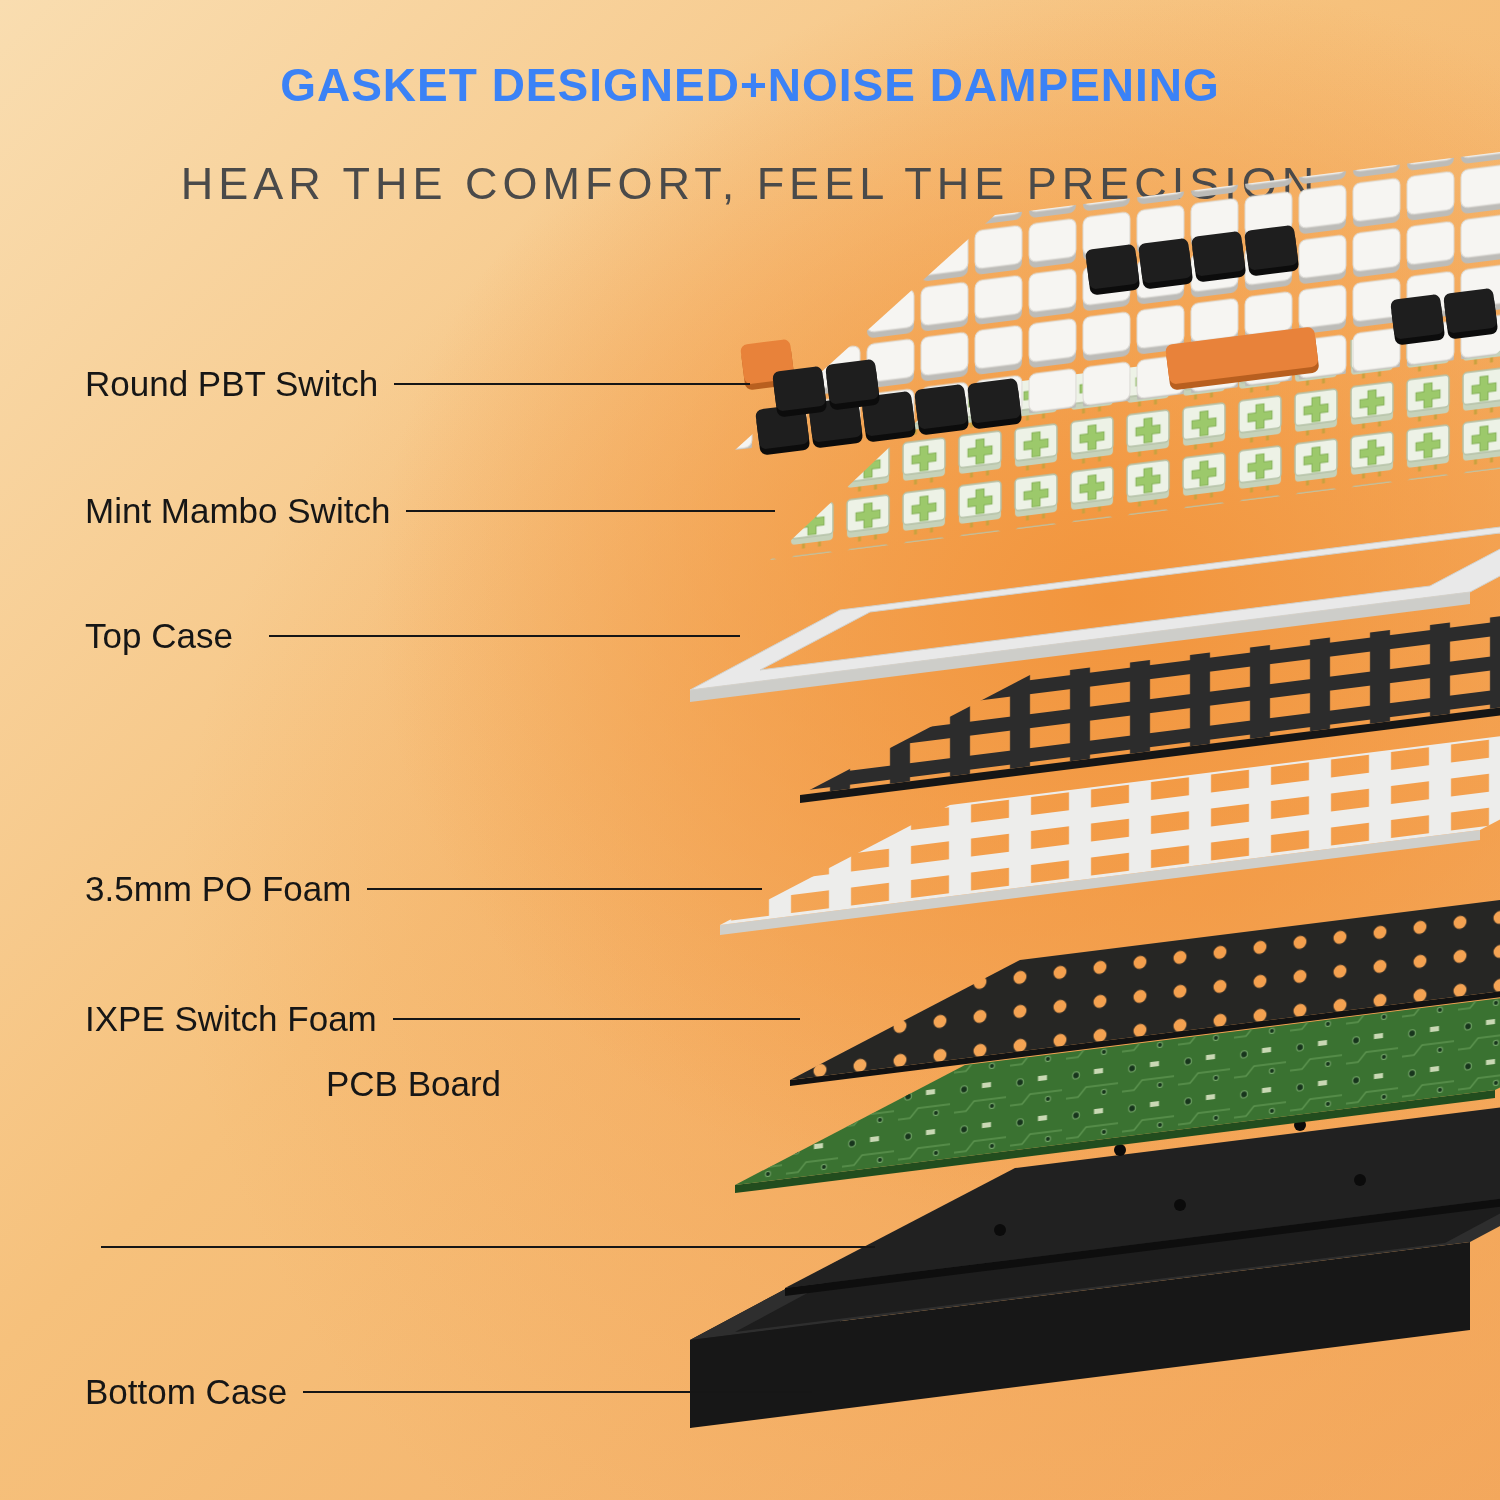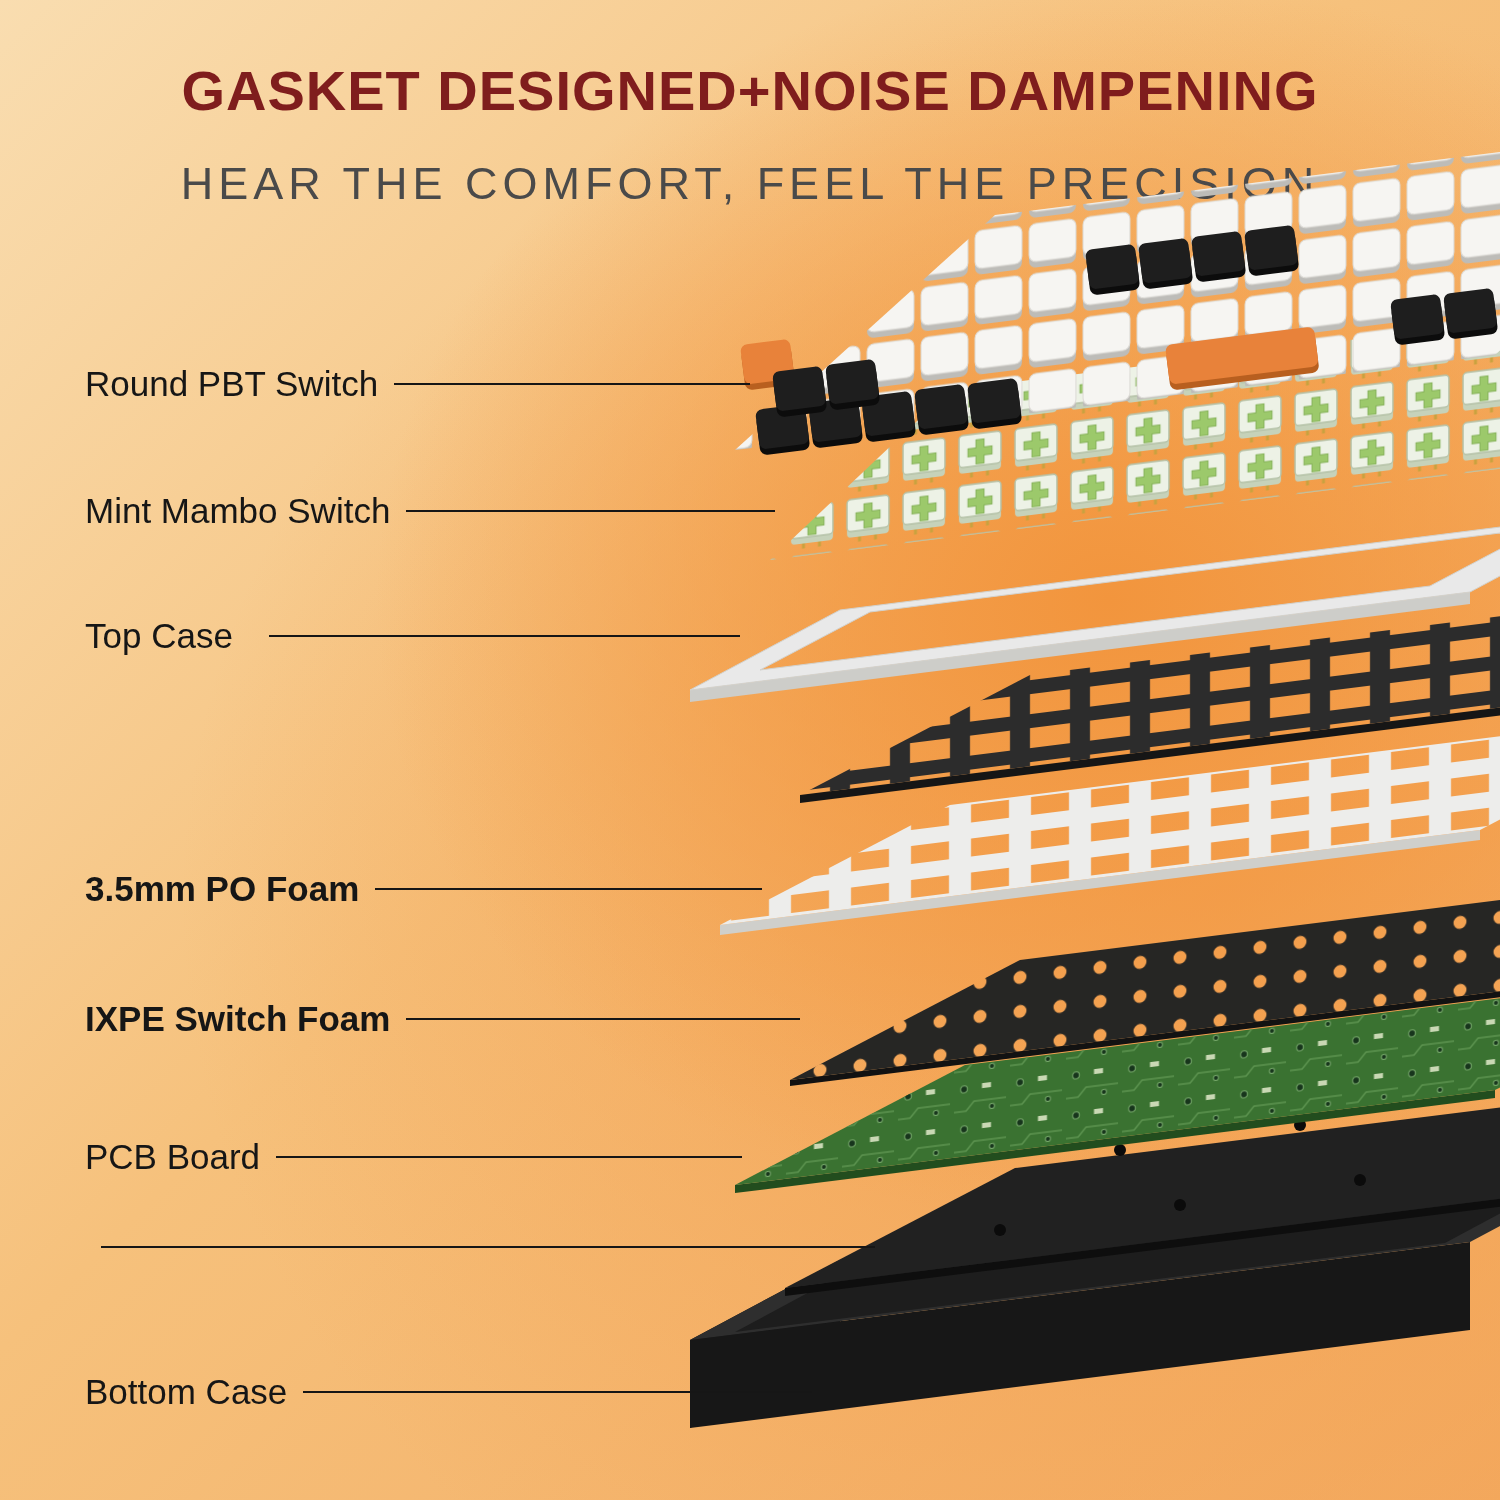--- a/index.html
+++ b/index.html
@@ -7,35 +7,35 @@
     width:1500px;height:1500px;overflow:hidden;
     font-family:"Liberation Sans", sans-serif;
     background:
       radial-gradient(1050px 900px at 74% 40%, #f2953d 0%, rgba(242,149,61,0) 70%),
       radial-gradient(1400px 1200px at 82% 60%, #f4a455 0%, rgba(244,164,85,0) 75%),
       linear-gradient(135deg, #f9ddb0 0%, #f6c17c 45%, #f3a95f 100%);
   }
   .stage{position:relative;width:1500px;height:1500px;}
   .headline{
     position:absolute;top:58px;left:0;width:100%;
-    text-align:center;font-size:56px;font-weight:700;color:#7f1d1d;
+    text-align:center;font-size:46px;font-weight:700;color:#3b82f6;
     letter-spacing:1px;white-space:nowrap;
   }
   .subheadline{
     position:absolute;top:158px;left:0;width:100%;
     text-align:center;font-size:45px;font-weight:400;color:#4a4a4a;
     letter-spacing:5px;white-space:nowrap;
   }
   .label-row{
     position:absolute;height:42px;display:flex;align-items:center;
     font-size:35px;color:#161616;font-weight:400;
   }
   .label-row .txt{white-space:nowrap;}
   .label-row .line{flex:1;height:2px;background:#161616;margin-left:16px;}
-  .label-row.bold{font-weight:700;}
+  .label-row.bold{font-weight:400;}
   .illustration{position:absolute;inset:0;}
 </style>
 </head>
 <body>
 
 <div class="stage">
 
   <div class="headline">GASKET DESIGNED+NOISE DAMPENING</div>
   <div class="subheadline">HEAR THE COMFORT, FEEL THE PRECISION</div>
 
@@ -208,21 +208,21 @@
   <div class="label-row bold" style="top:868px;left:85px;width:677px;">
     <span class="txt">3.5mm PO Foam</span>
     <span class="line"></span>
   </div>
 
   <div class="label-row bold" style="top:998px;left:85px;width:715px;">
     <span class="txt">IXPE Switch Foam</span>
     <span class="line"></span>
   </div>
 
-  <div class="label-row" style="top:1136px;left:85px;width:657px;">
+  <div class="label-row" style="top:1064px;left:85px;width:657px;flex-direction:column;">
     <span class="txt">PCB Board</span>
     <span class="line"></span>
   </div>
 
   <div class="label-row bold" style="top:1226px;left:85px;width:790px;">
     <span class="line"></span>
   </div>
 
   <div class="label-row" style="top:1371px;left:85px;width:727px;">
     <span class="txt">Bottom Case</span>

